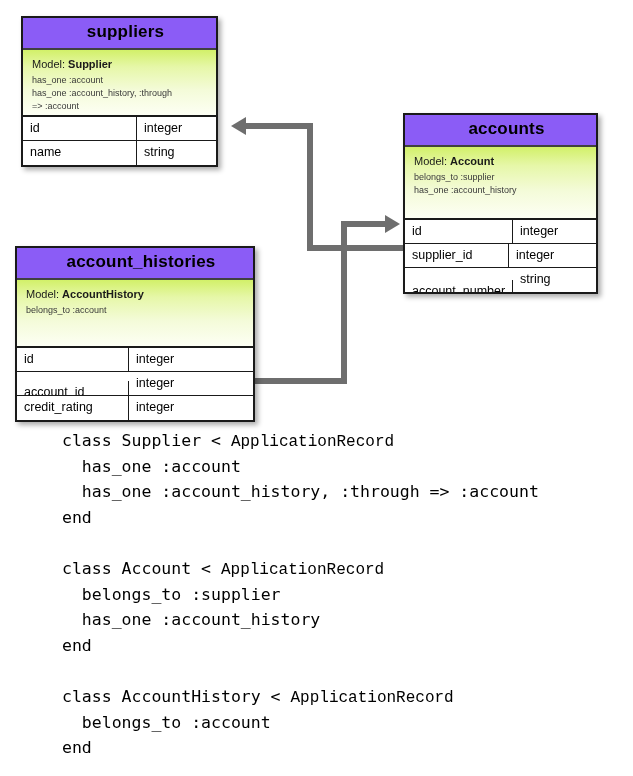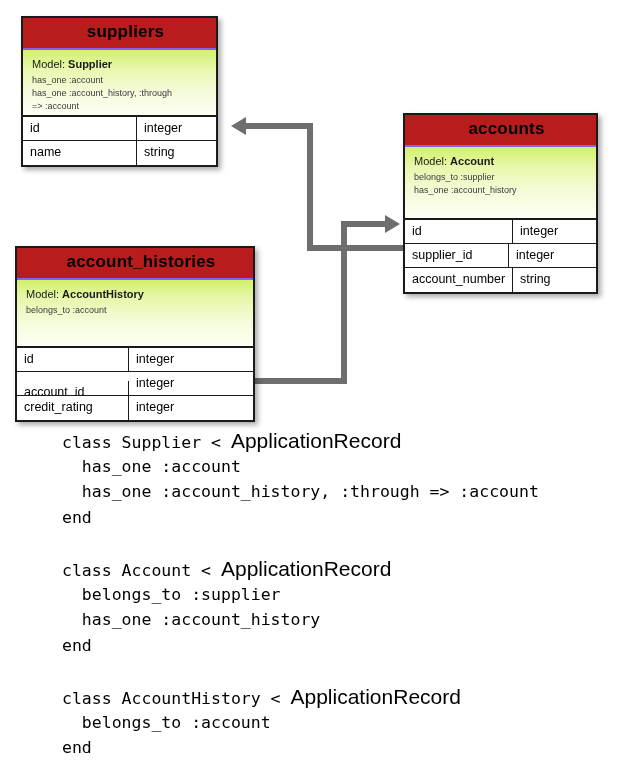--- a/index.html
+++ b/index.html
@@ -20,22 +20,22 @@
   .entity {
     position: absolute;
     box-sizing: border-box;
     background: #ffffff;
     border: 2px solid #1a1a1a;
     box-shadow: 3px 3px 5px rgba(0,0,0,0.33);
     z-index: 5;
   }
   .entity-title {
     box-sizing: border-box;
-    background: #b91c1c;
-    border-bottom: 2px solid #8b5cf6;
+    background: #8b5cf6;
+    border-bottom: 2px solid #404040;
     text-align: center;
     font-weight: bold;
     font-size: 17px;
     color: #000000;
     letter-spacing: 0.2px;
     padding: 5px 2px 6px 14px;
     line-height: 1.1;
   }
   .entity-model {
     box-sizing: border-box;
@@ -103,22 +103,22 @@
     left: 62px;
     top: 428px;
     font-family: "DejaVu Sans Mono", monospace;
     font-size: 16.5px;
     line-height: 25.6px;
     color: #000000;
     white-space: pre;
   }
   .code-line { height: 25.6px; }
   .cls {
-    font-family: Liberation Sans, sans-serif;
-    font-size: 21px;
+    font-family: Liberation Mono, monospace;
+    font-size: 16px;
   }
 </style>
 </head>
 <body>
 
 <div>
 
   <div class="conn" style="left:246px; top:123px; width:67px; height:6px;"></div>
 
   <div class="conn" style="left:307px; top:123px; width:6px; height:128px;"></div>
@@ -170,21 +170,21 @@
   </div>
   <div class="field-row">
     <div class="field-name" style="width:108px;">id</div>
     <div class="field-type" style="width:83px;">integer</div>
   </div>
   <div class="field-row">
     <div class="field-name" style="width:104px;">supplier_id</div>
     <div class="field-type" style="width:83px;">integer</div>
   </div>
   <div class="field-row">
-    <div class="field-name" style="width:108px;">account_number</div>
+    <div class="field-name" style="width:108px;margin-top:12px;">account_number</div>
     <div class="field-type" style="width:83px;">string</div>
   </div>
 </div>
 
 <div class="entity" style="left:15px; top:246px; width:240px;">
   <div class="entity-title">account_histories</div>
   <div class="entity-model" style="height:68px;">
     <div class="model-line">
       <span>Model:</span>
       <b>AccountHistory</b>

